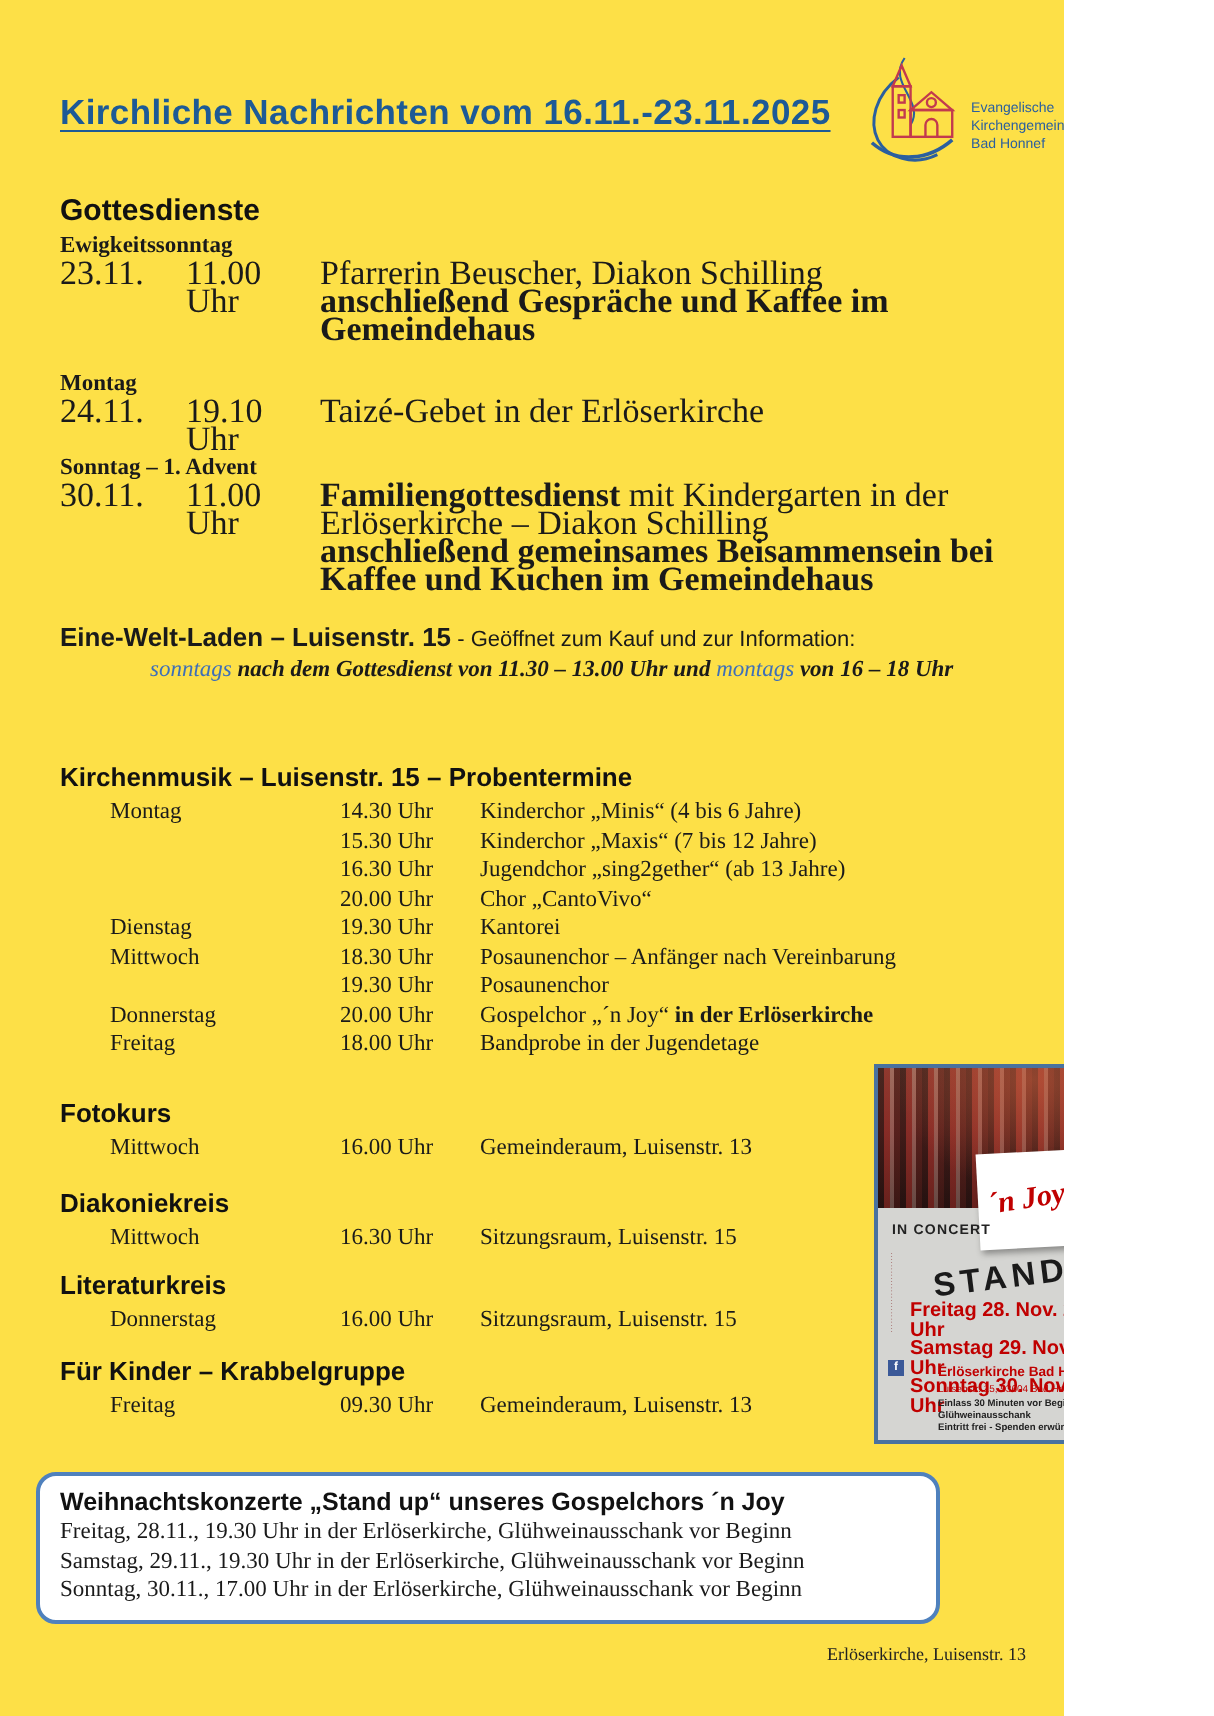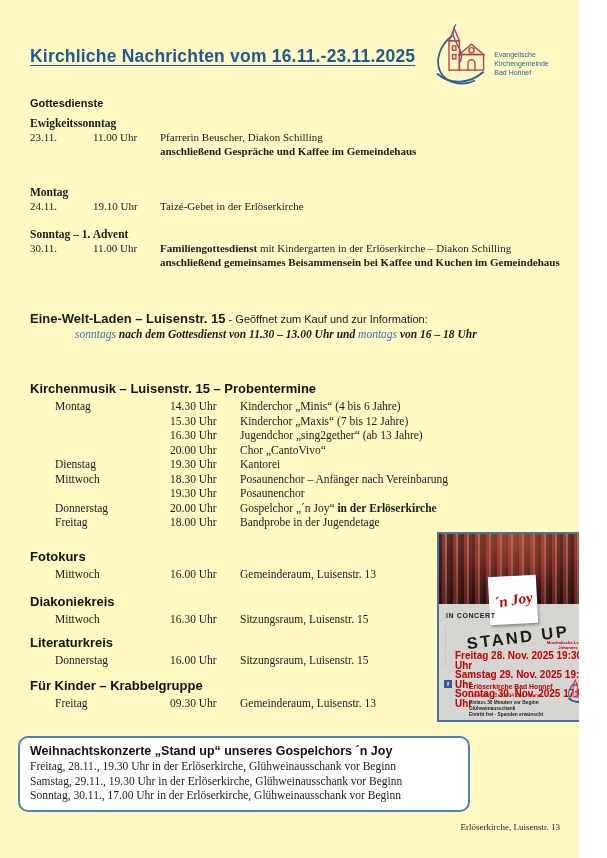--- a/index.html
+++ b/index.html
@@ -1,35 +1,35 @@
 <!DOCTYPE html>
 <html><head>
 <meta charset="utf-8">
 <style>
   html,body{margin:0;padding:0;background:#fff;}
-  .page{position:relative;width:579px;height:858px;background:#fef9c3;overflow:hidden;
+  .page{position:relative;width:532px;height:858px;background:#fde047;overflow:hidden;
         font-family:"Liberation Serif",serif;color:#1a1a1a;}
   .abs{position:absolute;left:30px;}
   .b{font-weight:bold;}
   .ital{font-weight:600;}
 
   .doc-title{position:absolute;left:30px;top:46px;margin:0;
     font-family:"Liberation Sans",sans-serif;font-weight:bold;font-size:17.5px;
     color:#1d5a96;text-decoration:underline;text-underline-offset:3px;letter-spacing:.2px;}
 
   .logo{position:absolute;left:430px;top:18px;display:flex;align-items:flex-start;}
   .logo-text{margin-top:32px;margin-left:2px;font-family:"Liberation Sans",sans-serif;
     font-size:7px;line-height:9px;color:#2b5f9e;}
 
   .h-main{position:absolute;left:30px;margin:0;font-family:"Liberation Sans",sans-serif;
-    font-weight:bold;font-size:11px;color:#111;text-align:right;}
+    font-weight:bold;font-size:15px;color:#111;text-align:right;}
   .h-sub{font-family:"Liberation Sans",sans-serif;font-weight:bold;font-size:13px;
     color:#111;margin-bottom:3px;}
   .gd-label{font-weight:bold;font-size:11.5px;line-height:14px;}
-  .gd-row{display:grid;grid-template-columns:63px 67px 1fr;font-size:11px;line-height:14px;}
+  .gd-row{display:grid;grid-template-columns:63px 67px 1fr;font-size:17px;line-height:14px;}
   .gd-desc div{min-height:14px;}
 
   .km-row{display:grid;grid-template-columns:115px 70px 1fr;margin-left:25px;
     font-size:11.5px;line-height:14.5px;}
 
   .ewl-line1{font-size:11px;font-family:"Liberation Sans",sans-serif;line-height:15px;}
   .ewl-line1 .ttl{font-weight:bold;font-size:13px;}
   .ewl-line2{margin-left:45px;font-size:11.5px;line-height:15px;font-style:italic;font-weight:600;}
   .blue-word{color:#3e6fb8;font-weight:normal;}
 

